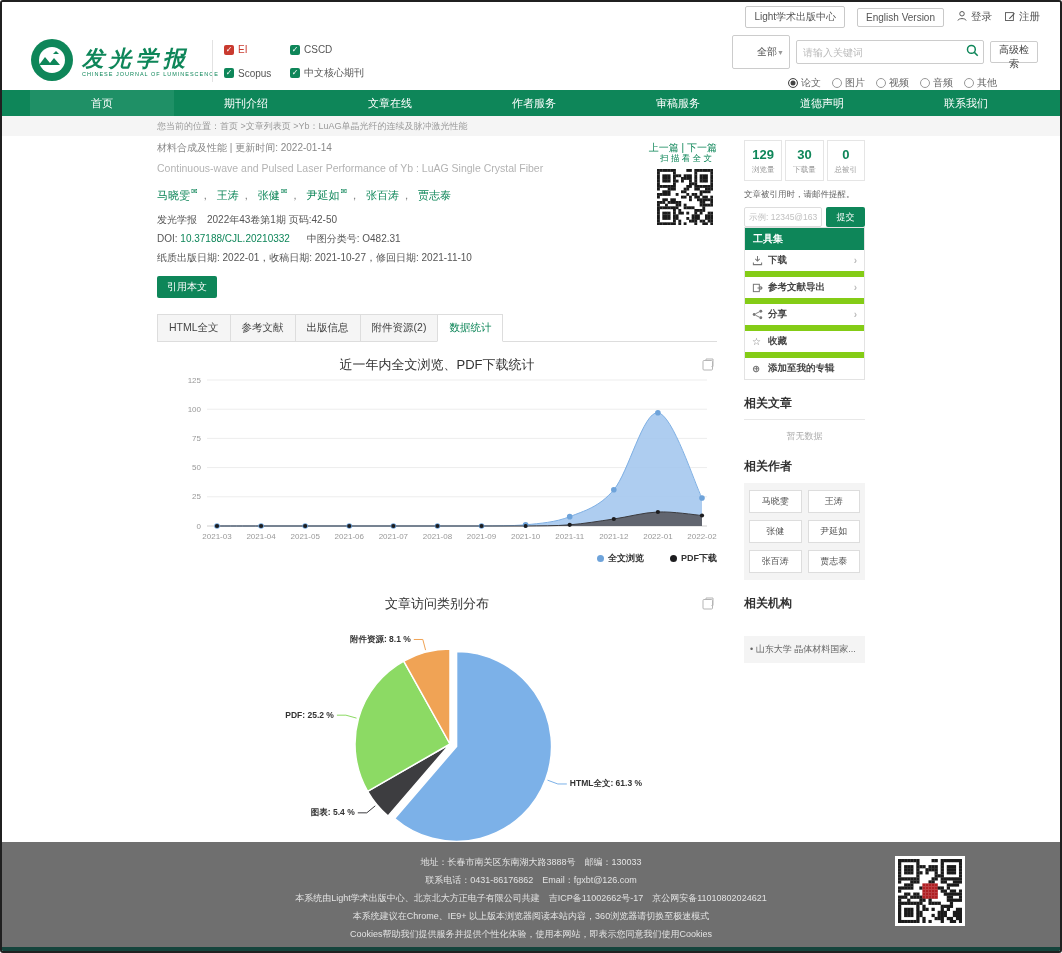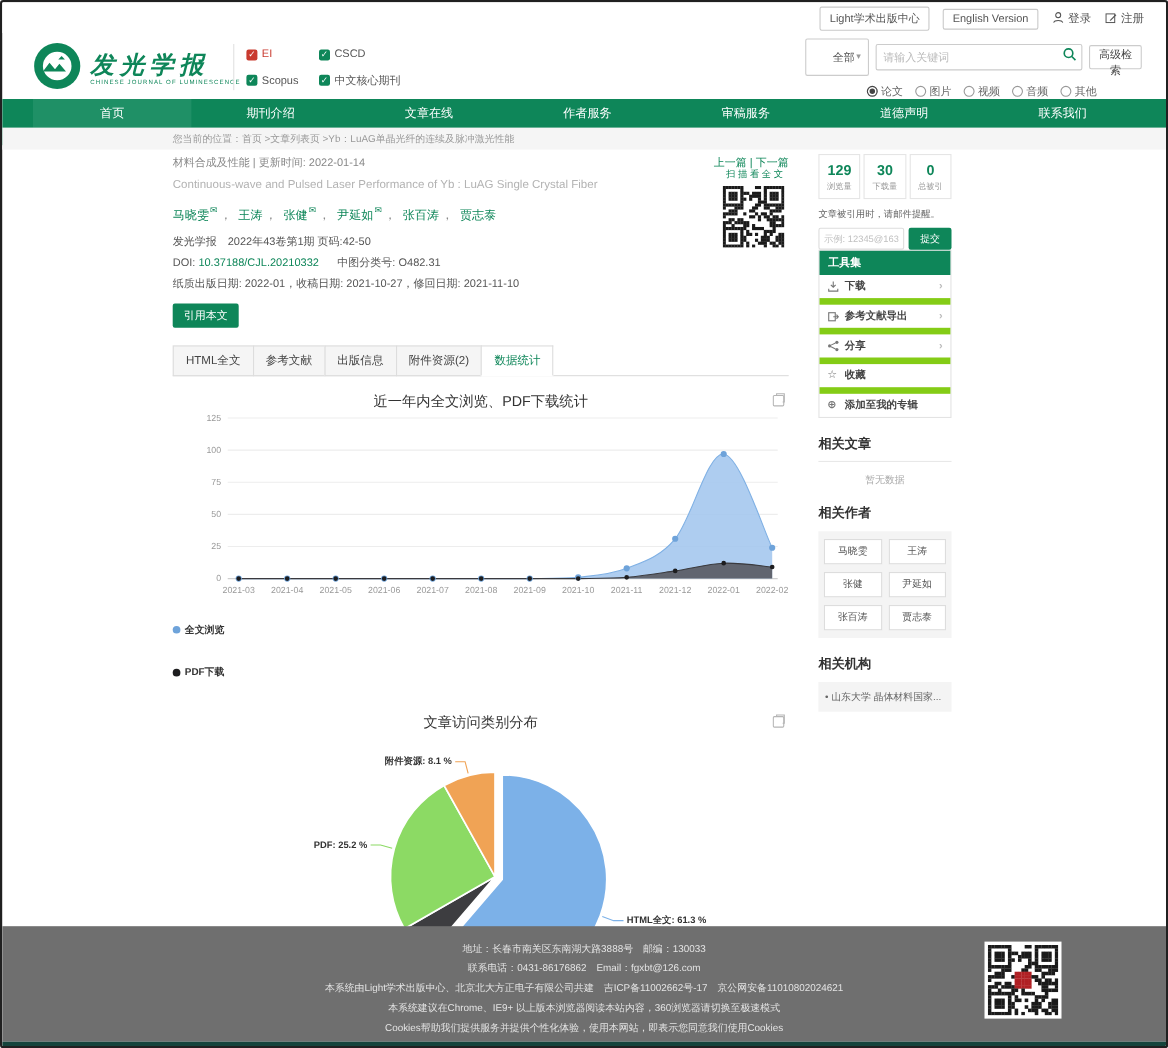--- a/index.html
+++ b/index.html
@@ -63,21 +63,21 @@
   .qr-box{margin-top:4px;width:56px;height:56px;}
   
   .tabs{display:flex;margin-top:16px;border-bottom:1px solid #ddd;}
   .tab{padding:6px 11px;font-size:10.5px;color:#444;background:#f5f5f5;border:1px solid #ddd;margin-left:-1px;margin-bottom:-1px;cursor:pointer;}
   .tab:first-child{margin-left:0;}
   .tab.active{background:#fff;color:#0e8659;border-bottom-color:#fff;}
   
   .chart-block{position:relative;margin-top:14px;}
   .chart-title{text-align:center;font-size:13px;color:#333;}
   .export-icon{position:absolute;right:3px;top:1px;cursor:pointer;}
-  .chart-legend{display:flex;justify-content:flex-end;gap:26px;font-size:9px;font-weight:bold;color:#333;margin-top:15px;flex-direction:column;}
+  .chart-legend{display:flex;justify-content:flex-end;gap:26px;font-size:9px;font-weight:bold;color:#333;margin-top:2px;}
   .legend-item{display:flex;align-items:center;gap:4px;cursor:pointer;}
   .legend-dot{width:7px;height:7px;border-radius:50%;display:inline-block;}
   
   .sidebar{position:absolute;left:742px;top:138px;width:121px;}
   .stats{display:flex;gap:3px;}
   .stat-box{flex:1;border:1px solid #e5e5e5;background:#fff;text-align:center;padding:6px 0 5px;}
   .stat-value{font-size:13px;font-weight:bold;color:#0e8659;}
   .stat-label{font-size:7.5px;color:#999;margin-top:3px;}
   .cite-notice{font-size:8.5px;color:#666;margin-top:8px;}
   .email-row{display:flex;gap:4px;margin-top:6px;}
@@ -89,21 +89,21 @@
   .toolbox-row{display:flex;align-items:center;gap:5px;padding:4px 7px;border-top:6px solid #84cc16;font-size:9.5px;color:#444;cursor:pointer;}
   .toolbox-row:first-of-type{border-top:none;}
   .tool-icon{width:11px;display:inline-flex;}
   .tool-icon .txt-ic{font-size:10px;color:#777;line-height:10px;}
   .tool-arrow{margin-left:auto;color:#bbb;font-size:10px;}
   .side-heading{font-size:12px;font-weight:bold;color:#333;margin-top:15px;}
   .side-divider{height:1px;background:#e8e8e8;margin-top:7px;}
   .no-data{font-size:9px;color:#aaa;text-align:center;margin-top:10px;}
   .author-grid{background:#f4f4f4;margin-top:8px;padding:7px 5px;display:grid;grid-template-columns:1fr 1fr;gap:7px 6px;}
   .author-chip{background:#fff;border:1px solid #ddd;font-size:9px;color:#555;text-align:center;padding:4px 0;cursor:pointer;}
-  .org-panel{background:#f4f4f4;margin-top:8px;padding:7px 6px;}
+  .org-panel{background:#f4f4f4;margin-top:24px;padding:7px 6px;}
   .org-item{font-size:9px;color:#666;cursor:pointer;}
   .org-item::before{content:"• ";color:#666;}
   
   .footer{position:absolute;left:0;right:0;top:840px;height:105px;background:#6f6f6f;}
   .footer-lines{padding-top:11px;}
   .footer-line{text-align:center;font-size:9px;color:#e3e3e3;line-height:18px;}
   .footer-qr{position:absolute;right:95px;top:14px;width:64px;height:64px;background:#fff;padding:3px;}
   .footer-strip{position:absolute;left:0;right:0;top:945px;height:8px;background:#15443c;}
   svg text{font-family:"Liberation Sans","DejaVu Sans",sans-serif;}
 </style>

